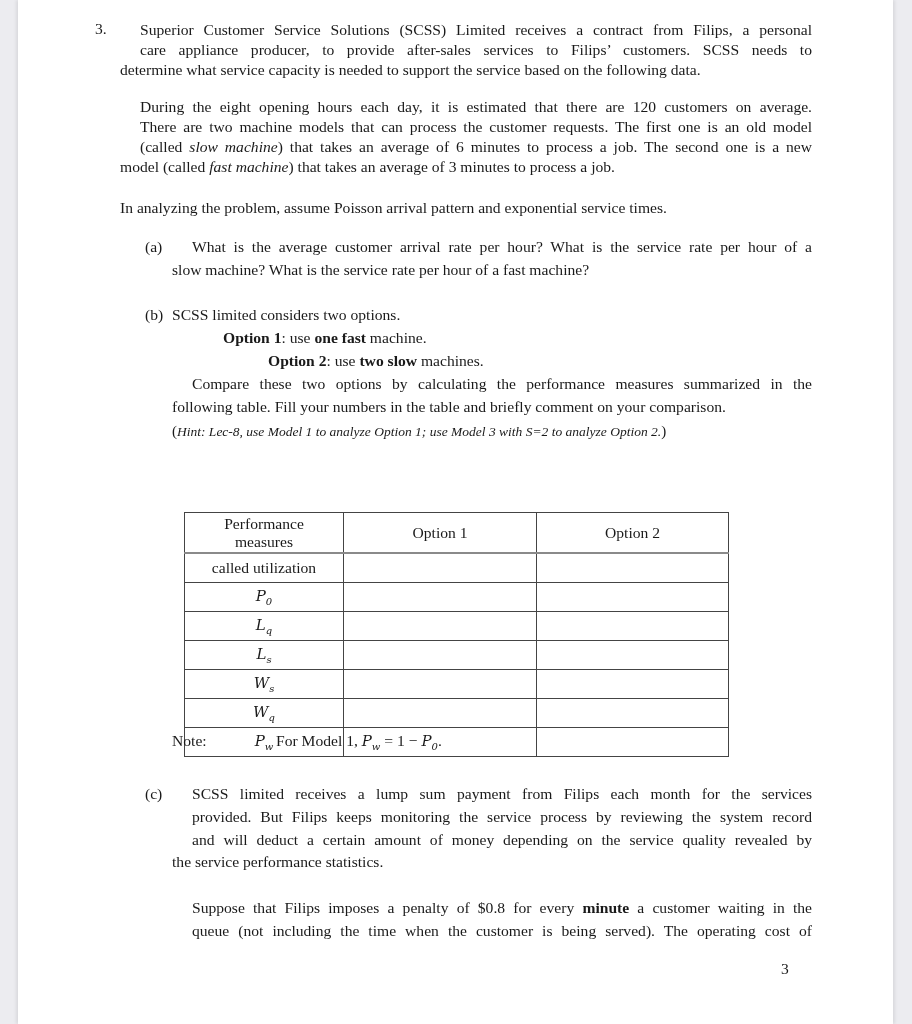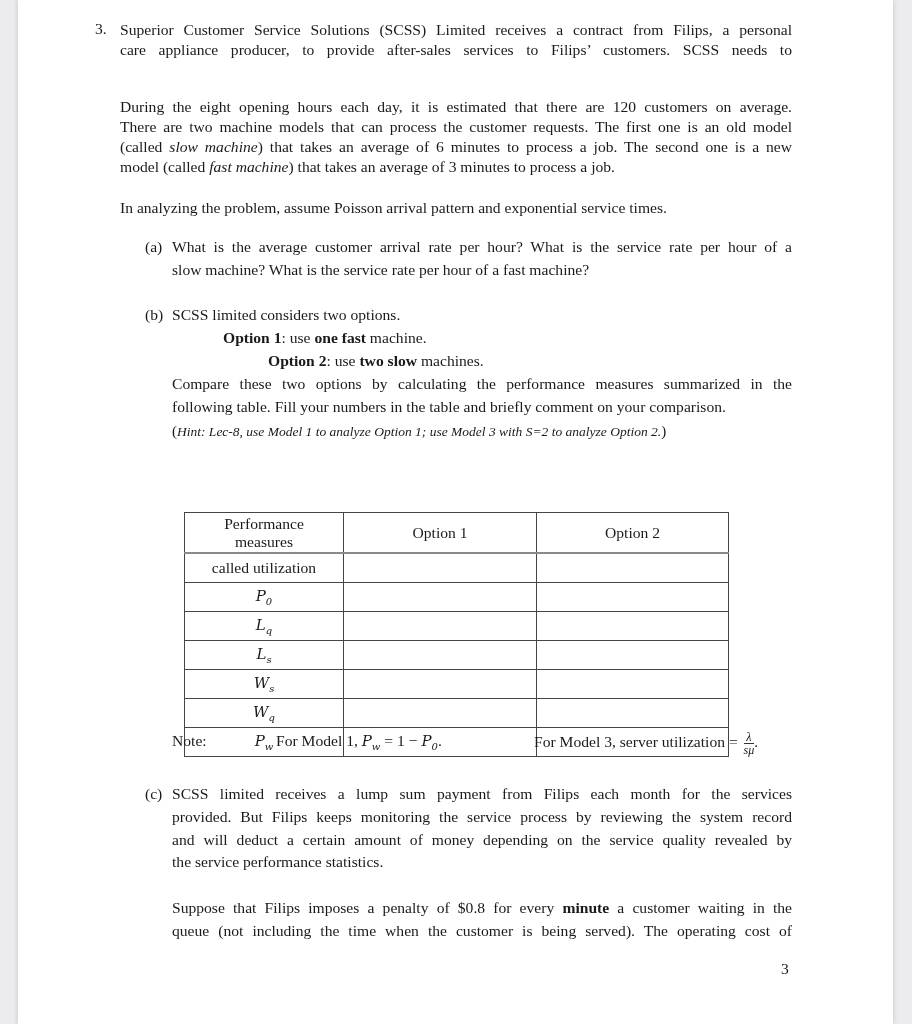--- a/index.html
+++ b/index.html
@@ -8,21 +8,21 @@
     background: #ececf0;
     font-family: "Liberation Serif", "DejaVu Serif", serif;
     color: #1a1a1a;
   }
   .page {
     position: absolute; left: 18px; top: 0; width: 875px; height: 1024px;
     background: #ffffff;
     box-shadow: -2px 0 3px rgba(0,0,0,0.08), 2px 0 3px rgba(0,0,0,0.08);
   }
   .t { position: absolute; font-size: 15.6px; line-height: 20px; white-space: nowrap; }
-  .just { text-align: justify; text-align-last: justify; white-space: normal; }
+  .just { text-align: justify; text-align-last: justify; white-space: normal; margin-left: 20px; }
   .qnum { position: absolute; left: 77px; top: 20px; font-size: 15.6px; }
   .hint { font-size: 13.5px; font-style: italic; }
   .hint .paren { font-style: normal; font-size: 15px; }
   table.perf {
     position: absolute; left: 166px; top: 477px;
     border-collapse: collapse;
     font-size: 15.6px;
     margin-top: 35px;
   }
   table.perf td, table.perf th {
@@ -40,20 +40,21 @@
   .pagenum { position: absolute; left: 763px; top: 960px; font-size: 15.6px; }
 </style>
 </head>
 <body>
 
 <div class="page">
 
   <div class="qnum">3.</div>
   <div class="t just" style="left:102px; top:20px; width:672px;">Superior Customer Service Solutions (SCSS) Limited receives a contract from Filips, a personal</div>
   <div class="t just" style="left:102px; top:40px; width:672px;">care appliance producer, to provide after-sales services to Filips’ customers. SCSS needs to</div>
+  <div class="t" style="left:102px; top:60px;">determine what service capacity is needed to support the service based on the following data.</div>
 
   <div class="t just" style="left:102px; top:97px; width:672px;">During the eight opening hours each day, it is estimated that there are 120 customers on average.</div>
   <div class="t just" style="left:102px; top:117px; width:672px;">There are two machine models that can process the customer requests. The first one is an old model</div>
   <div class="t just" style="left:102px; top:137px; width:672px;"><span>(called </span><i>slow machine</i><span>) that takes an average of 6 minutes to process a job. The second one is a new</span></div>
   <div class="t" style="left:102px; top:157px;"><span>model (called </span><i>fast machine</i><span>) that takes an average of 3 minutes to process a job.</span></div>
 
   <div class="t" style="left:102px; top:198px;">In analyzing the problem, assume Poisson arrival pattern and exponential service times.</div>
 
   <div class="t" style="left:127px; top:237px;">(a)</div>
   <div class="t just" style="left:154px; top:237px; width:620px;">What is the average customer arrival rate per hour? What is the service rate per hour of a</div>
@@ -107,21 +108,20 @@
     <tr>
       <td><span class="sym"><span>P</span><sub>w</sub></span></td>
       <td></td>
       <td></td>
     </tr>
   </tbody>
     </table>
 
   <div class="t" style="left:154px; top:731px;">Note:</div>
   <div class="t" style="left:258px; top:731px;"><span>For Model 1, </span><span class="sym">P<sub>w</sub></span> = 1 − <span class="sym">P<sub>0</sub></span>.</div>
-  <div class="t" style="left:516px; top:731px;"><span>For Model 3, server utilization = </span><span class="frac"><span class="num">λ</span><span class="den">sμ</span></span>.</div>
 
   <div class="t" style="left:127px; top:784px;">(c)</div>
   <div class="t just" style="left:154px; top:784px; width:620px;">SCSS limited receives a lump sum payment from Filips each month for the services</div>
   <div class="t just" style="left:154px; top:807px; width:620px;">provided. But Filips keeps monitoring the service process by reviewing the system record</div>
   <div class="t just" style="left:154px; top:830px; width:620px;">and will deduct a certain amount of money depending on the service quality revealed by</div>
   <div class="t" style="left:154px; top:852px;">the service performance statistics.</div>
 
   <div class="t just" style="left:154px; top:898px; width:620px;"><span>Suppose that Filips imposes a penalty of $0.8 for every </span><b>minute</b><span> a customer waiting in the</span></div>
   <div class="t just" style="left:154px; top:921px; width:620px;">queue (not including the time when the customer is being served). The operating cost of</div>
 

